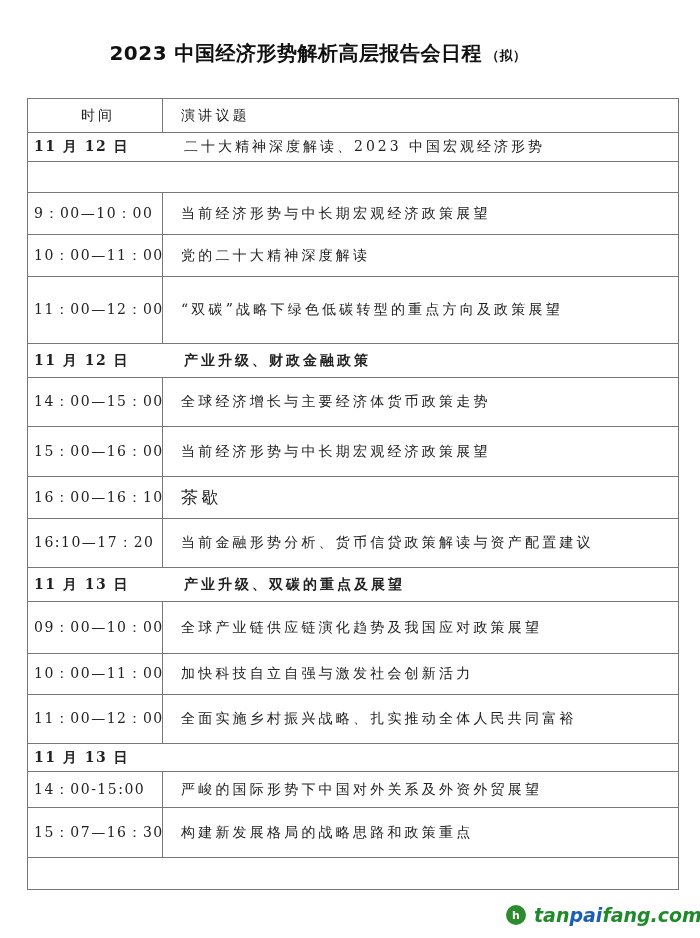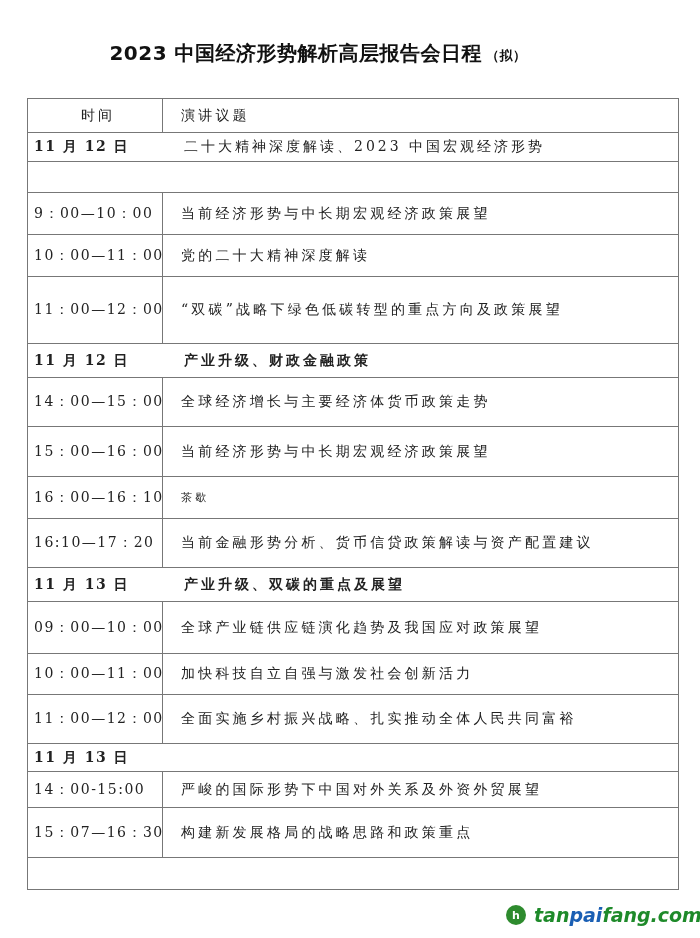--- a/index.html
+++ b/index.html
@@ -13,21 +13,21 @@
           border-collapse: collapse; table-layout: fixed; }
   td { border: 1.2px solid #777; padding: 0 0 0 6px; font-size: 14px; vertical-align: middle;
        white-space: nowrap; overflow: hidden; letter-spacing: 1.5px; }
   td.time { width: 128px; margin-top: 44px; }
   td.topic { padding-left: 18px; letter-spacing: 3.2px; }
   tr.header td { font-family: "DejaVu Sans", "Liberation Sans", sans-serif; }
   tr.header td.time { text-align: center; letter-spacing: 3px; }
   tr.date td { font-weight: bold; }
   tr.date .date-label { display: inline-block; width: 150px; }
   tr.date .date-topic { letter-spacing: 3px; }
-  .small { font-size: 11px; letter-spacing: 1px; }
+  .small { font-size: 17px; letter-spacing: 1px; }
   .watermark { position: absolute; left: 506px; top: 904px; display: flex; align-items: center;
                font-family: "DejaVu Sans", "Liberation Sans", sans-serif; font-weight: bold;
                font-style: italic; font-size: 19px; }
   .wm-logo { width: 20px; height: 20px; border-radius: 50%; background: #2e8b2e; color: #fff;
              font-size: 11px; display: flex; align-items: center; justify-content: center;
              margin-right: 8px; font-style: normal; }
   .wm-a { color: #1e8a2a; }
   .wm-b { color: #1a5fb4; }
 </style>
 </head>

